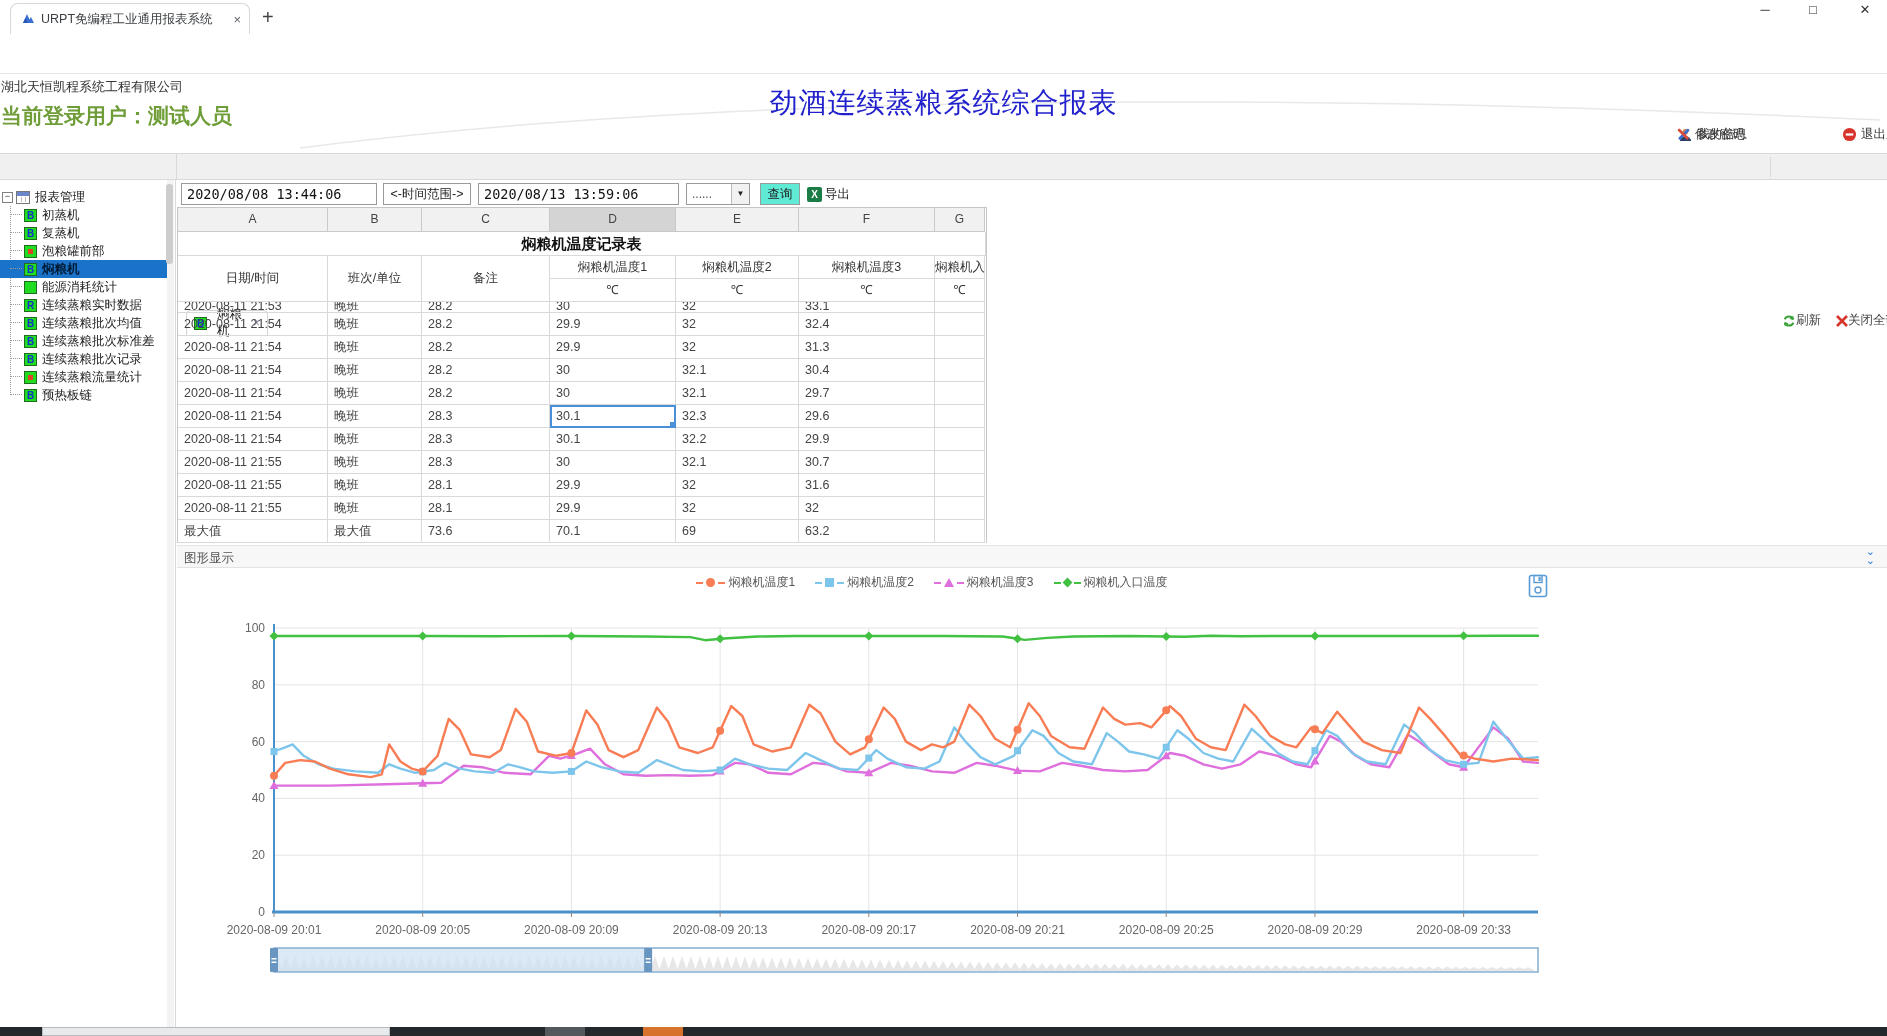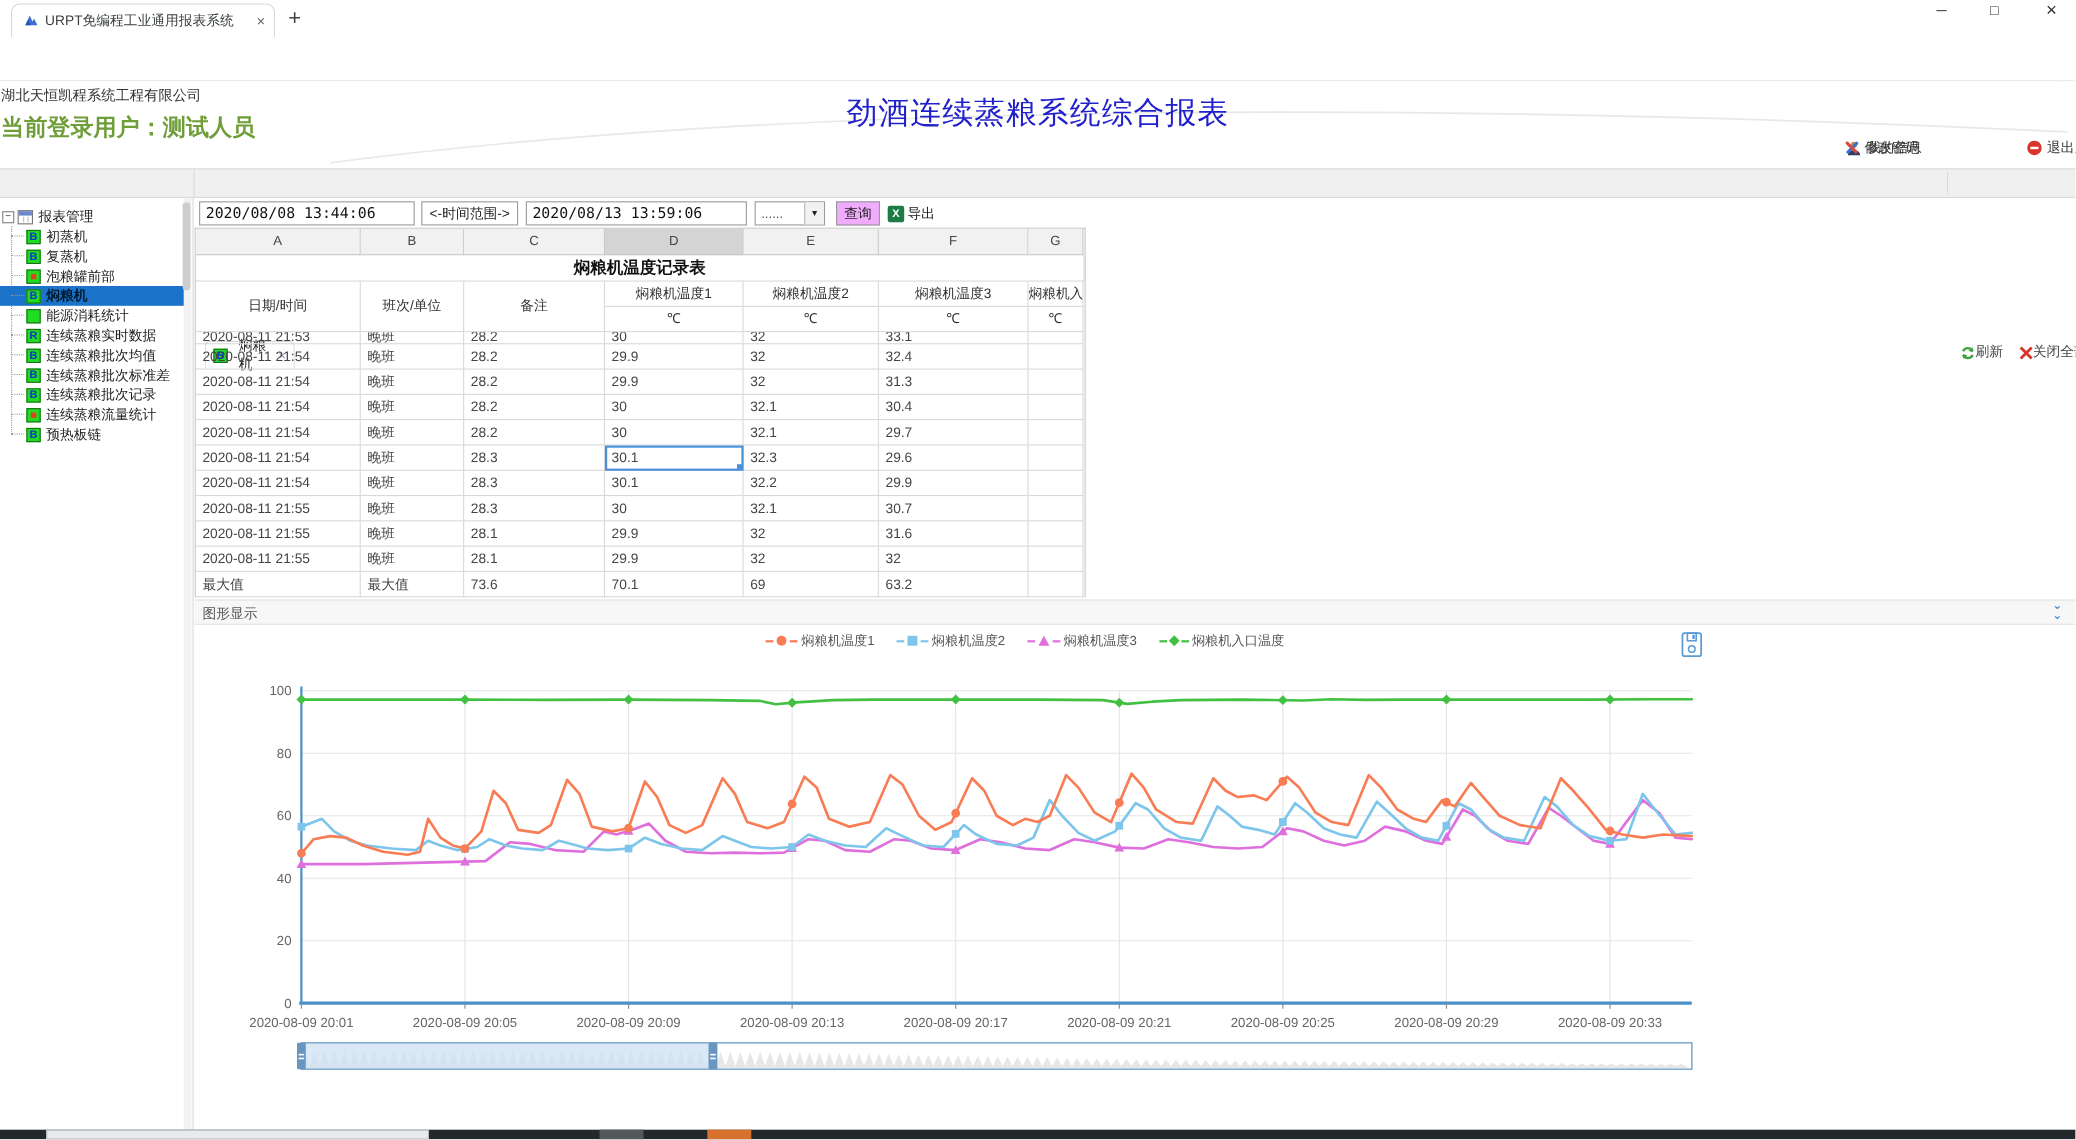--- a/index.html
+++ b/index.html
@@ -55,21 +55,21 @@
   #side-thumb{position:absolute;right:1px;top:4px;width:7px;height:80px;background:#cdcdcd;border-radius:3px;}
   
   #toolbar{left:177px;top:180px;width:1710px;height:27px;background:#fff;}
   .tin{position:absolute;top:3px;height:20px;border:1px solid #9a9a9a;font-family:"DejaVu Sans Mono",monospace;
       font-size:13.5px;color:#111;padding:0 5px;box-sizing:content-box;}
   #range-btn{position:absolute;left:206px;top:3px;width:88px;height:22px;border:1px solid #9a9a9a;background:#fff;
       font-size:12.5px;color:#222;text-align:center;line-height:21px;box-sizing:border-box;}
   #combo{position:absolute;left:509px;top:3px;width:64px;height:22px;border:1px solid #9a9a9a;background:#fff;box-sizing:border-box;display:flex;}
   #combo .val{flex:1;font-size:12px;color:#555;padding:3px 0 0 5px;}
   #combo .arr{width:17px;background:#f1f1f1;border-left:1px solid #bbb;font-size:8px;color:#222;text-align:center;line-height:20px;}
-  #query-btn{position:absolute;left:583px;top:3px;width:40px;height:22px;border:1px solid #9a9a9a;background:#f0abfc;
+  #query-btn{position:absolute;left:583px;top:3px;width:40px;height:22px;border:1px solid #9a9a9a;background:#5eead4;
       font-size:12.5px;color:#222;text-align:center;line-height:20px;box-sizing:border-box;}
   #export-btn{position:absolute;left:630px;top:3px;height:22px;display:flex;align-items:center;gap:3px;font-size:12.5px;color:#222;}
   .xls{width:15px;height:15px;background:#1c7c45;border-radius:2px;color:#fff;font:bold 10px/15px "Liberation Sans",sans-serif;text-align:center;}
   
   #grid-table{left:177px;top:207px;width:808px;border:1px solid #c6c6c6;border-bottom:none;box-sizing:content-box;}
   .grow{display:grid;grid-template-columns:150px 94px 128px 126px 123px 136px 50px;}
   .gc{border-right:1px solid #d9d9d9;border-bottom:1px solid #d9d9d9;box-sizing:border-box;overflow:hidden;white-space:nowrap;}
   .letters .gc{height:24px;background:#f1f1f1;text-align:center;font-size:12px;color:#444;line-height:23px;border-right-color:#c9c9c9;border-bottom-color:#c9c9c9;}
   .letters .gc.hl{background:#d4d4d4;}
   #t-title{height:23px;border-right:1px solid #d9d9d9;border-bottom:1px solid #d9d9d9;text-align:center;

